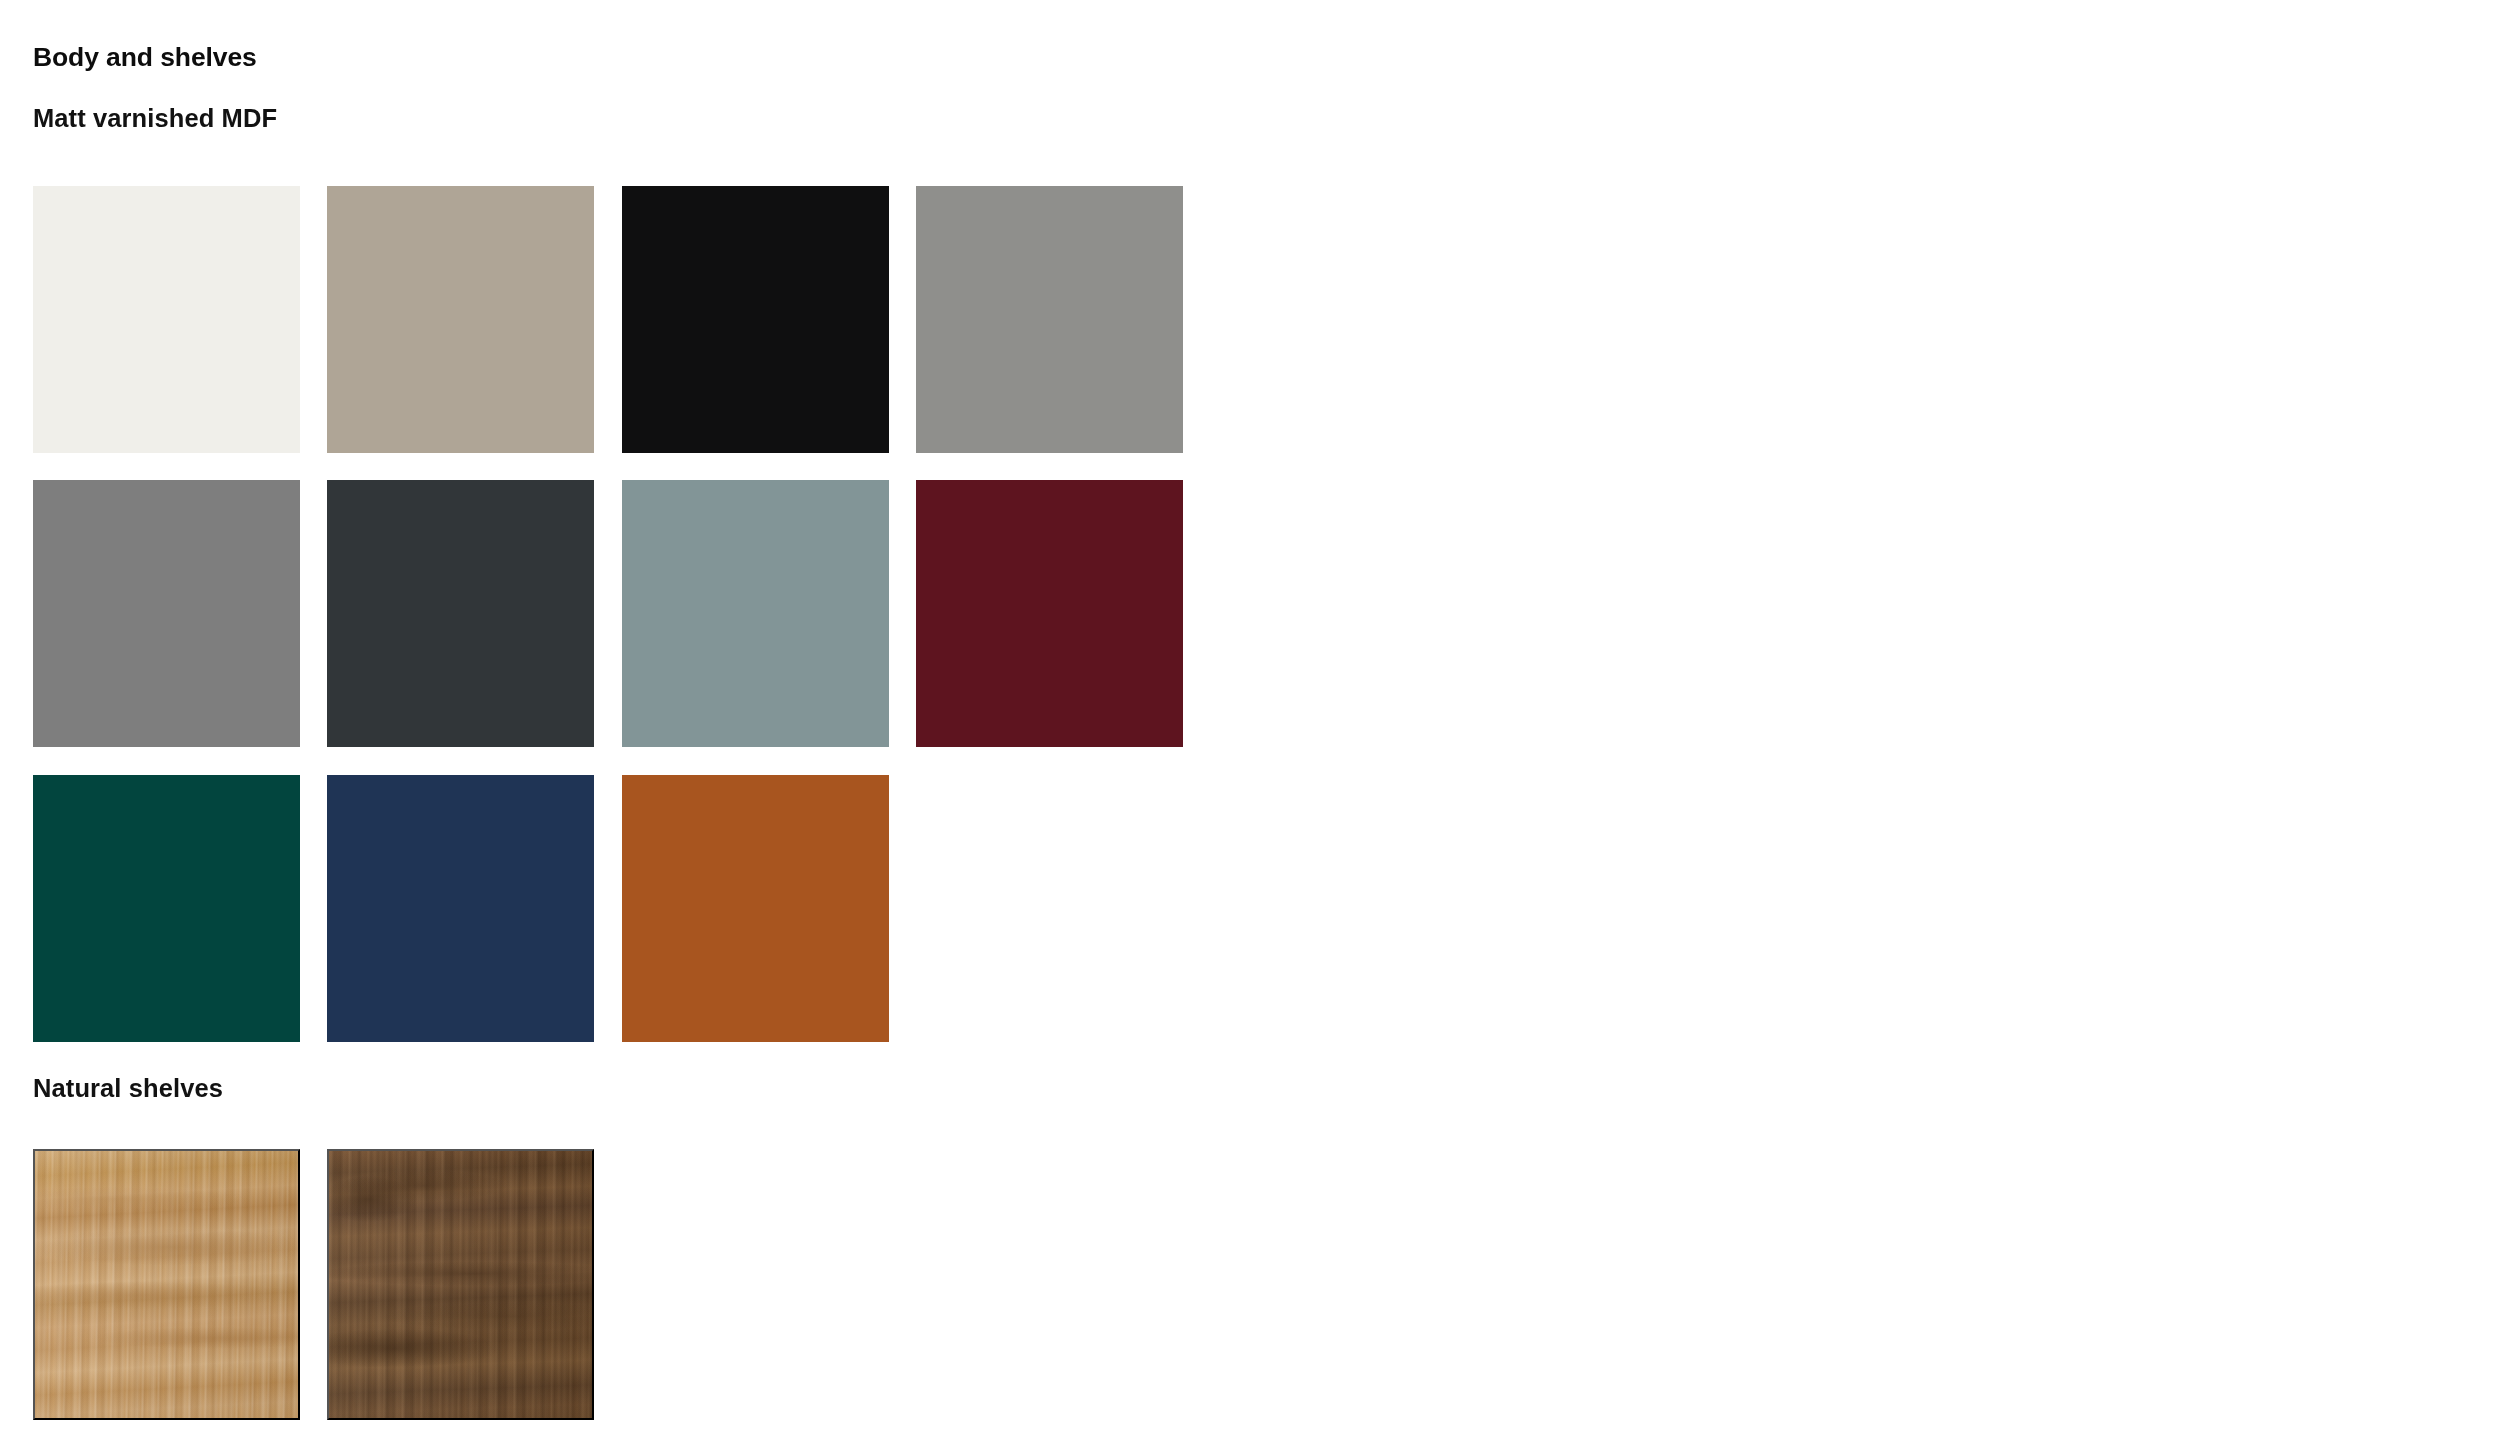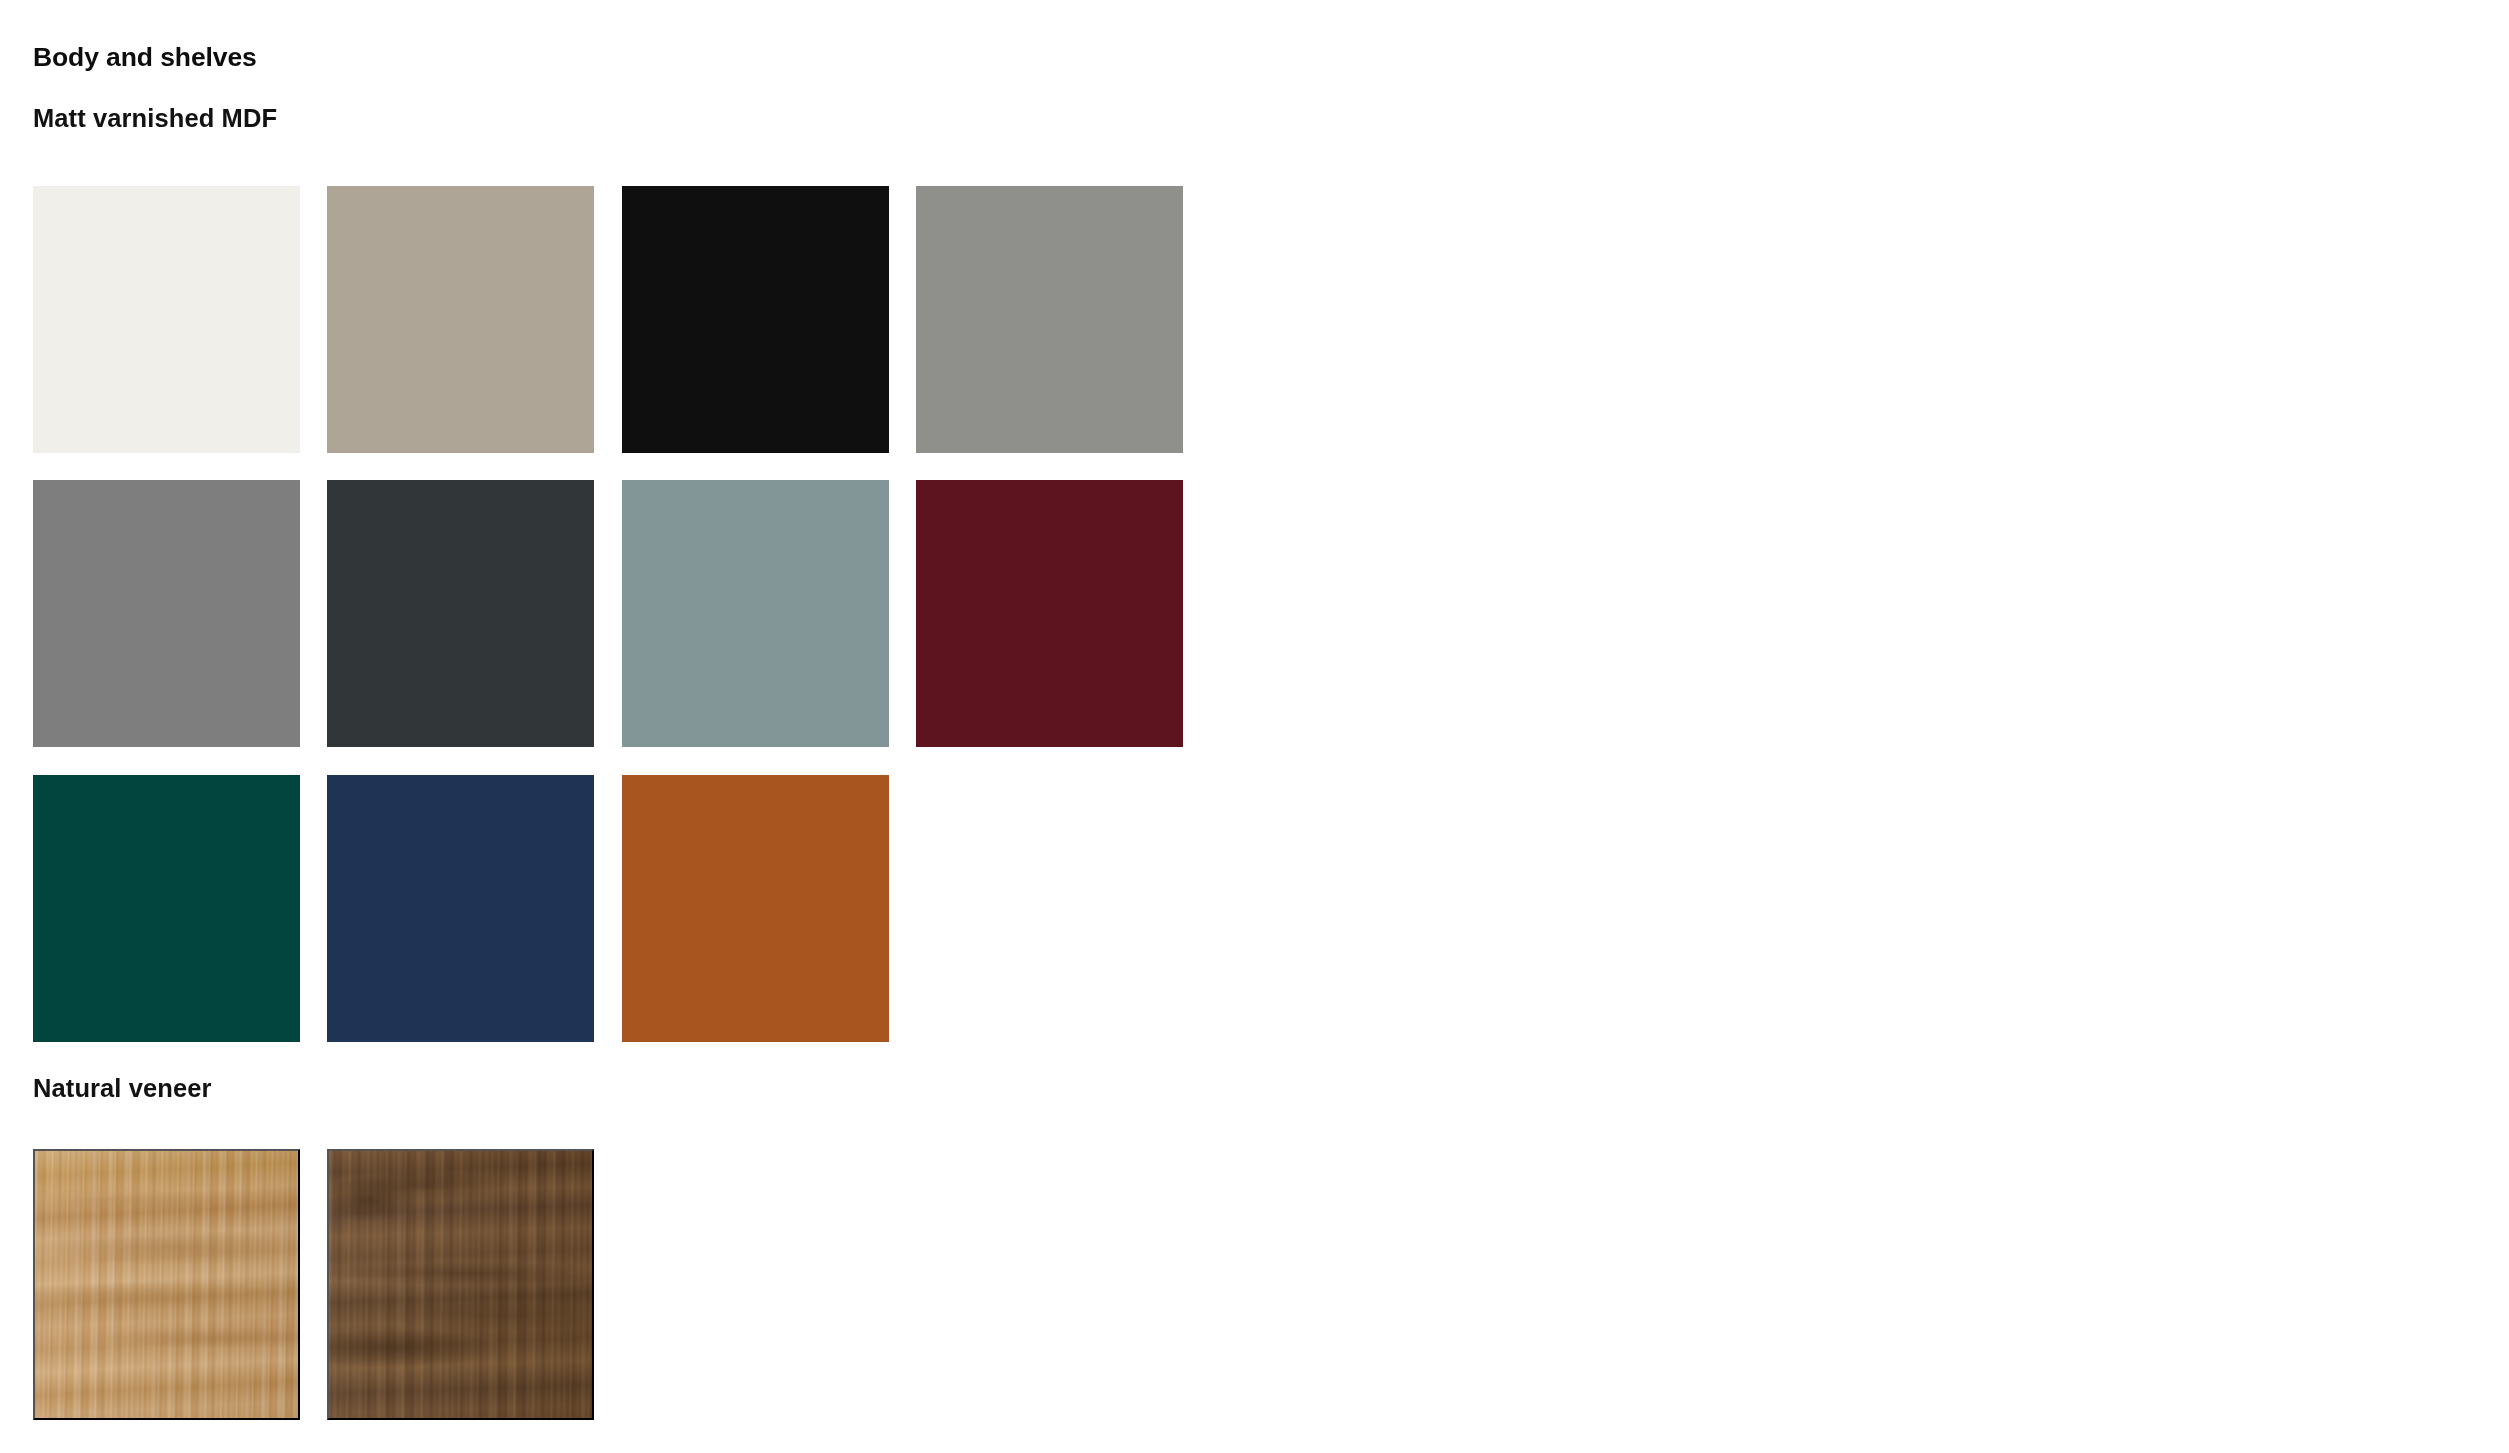--- a/index.html
+++ b/index.html
@@ -199,21 +199,21 @@
     <button class="swatch" style="background-color: rgb(143, 143, 140); border: 0px; padding: 0px;"></button>
     <button class="swatch" style="background-color: rgb(126, 126, 126); border: 0px; padding: 0px;"></button>
     <button class="swatch" style="background-color: rgb(49, 54, 57); border: 0px; padding: 0px;"></button>
     <button class="swatch" style="background-color: rgb(130, 149, 151); border: 0px; padding: 0px;"></button>
     <button class="swatch" style="background-color: rgb(94, 20, 31); border: 0px; padding: 0px;"></button>
     <button class="swatch" style="background-color: rgb(2, 69, 62); border: 0px; padding: 0px;"></button>
     <button class="swatch" style="background-color: rgb(31, 52, 85); border: 0px; padding: 0px;"></button>
     <button class="swatch" style="background-color: rgb(168, 85, 31); border: 0px; padding: 0px;"></button>
   </div>
 
-  <div class="group-label" style="top: 1076px;">Natural veneer</div>
+  <div class="group-label" style="top: 1076px;">Natural shelves</div>
 
   <div class="veneer-grid" style="top: 1149px;">
     <button class="veneer veneer-oak"></button>
     <button class="veneer veneer-walnut"></button>
   </div>
 
 </div>
 
 
 </body></html>

